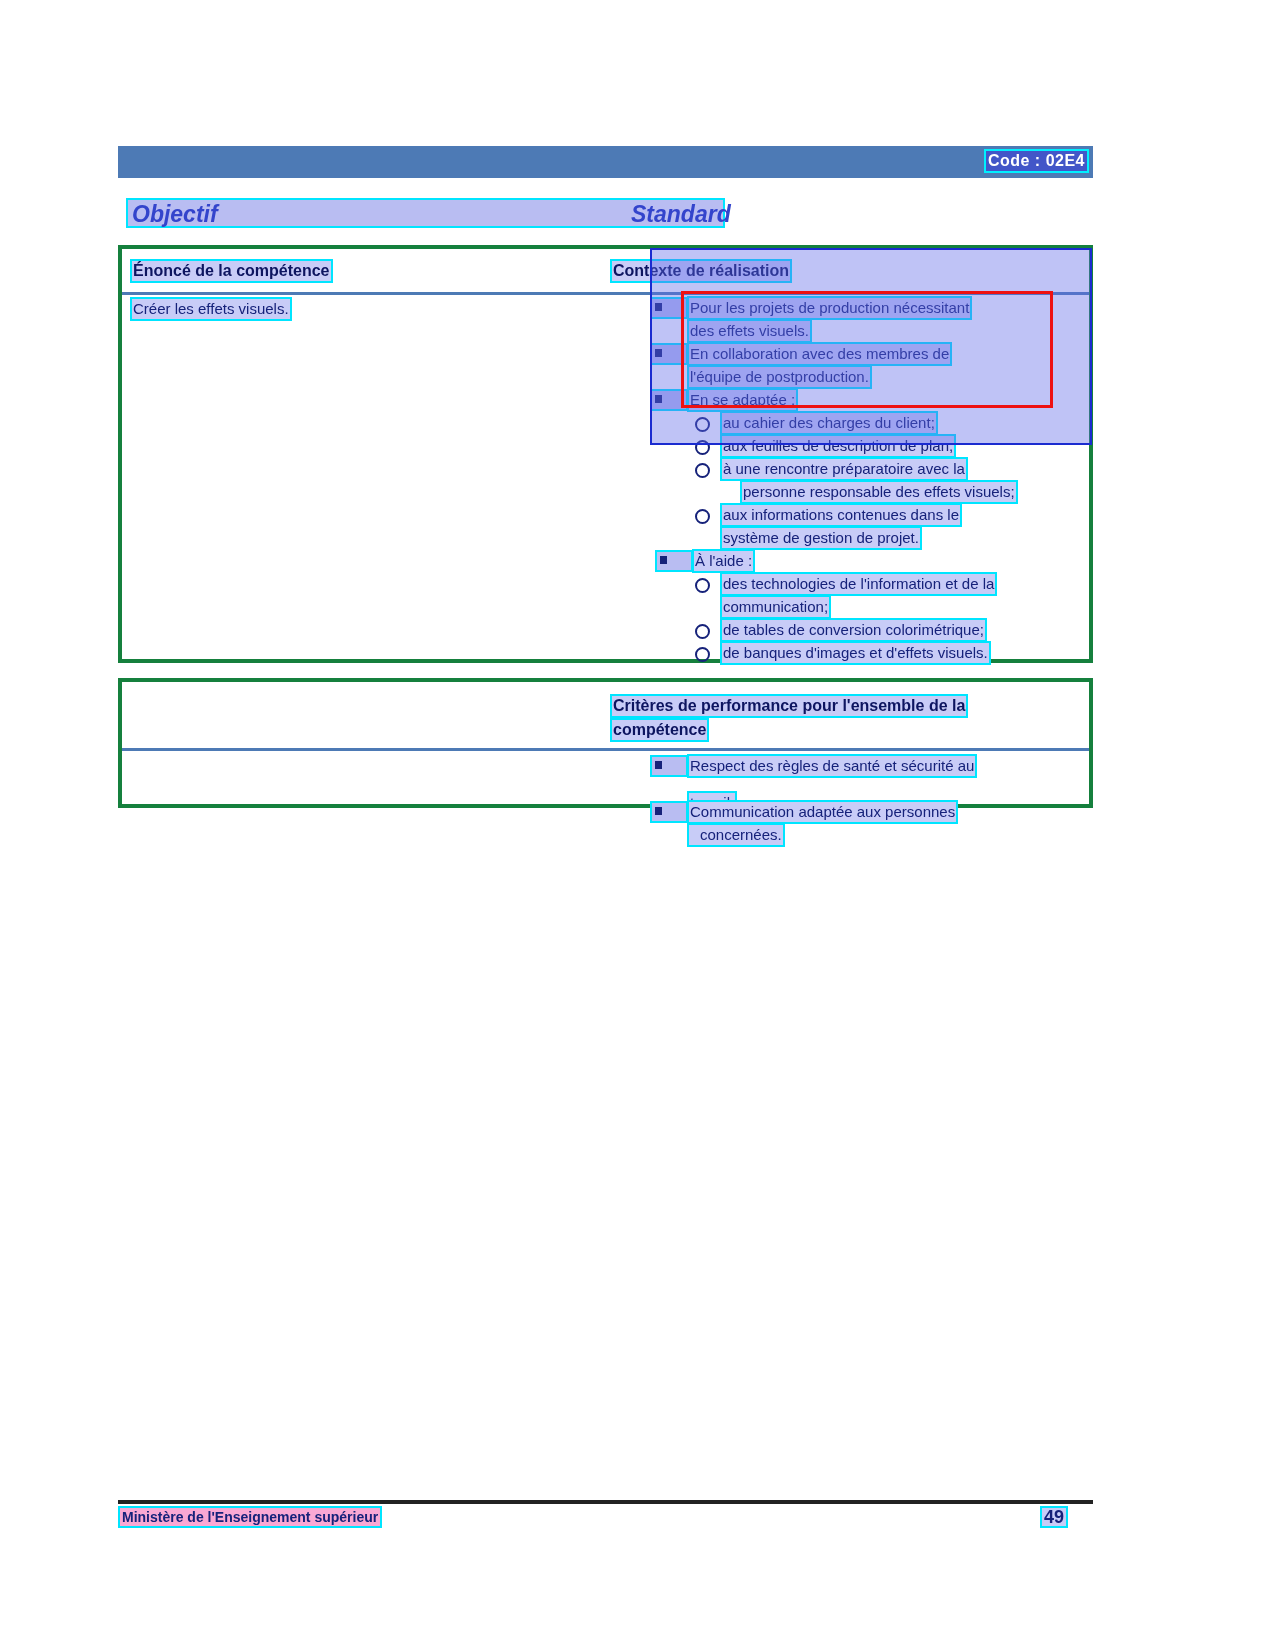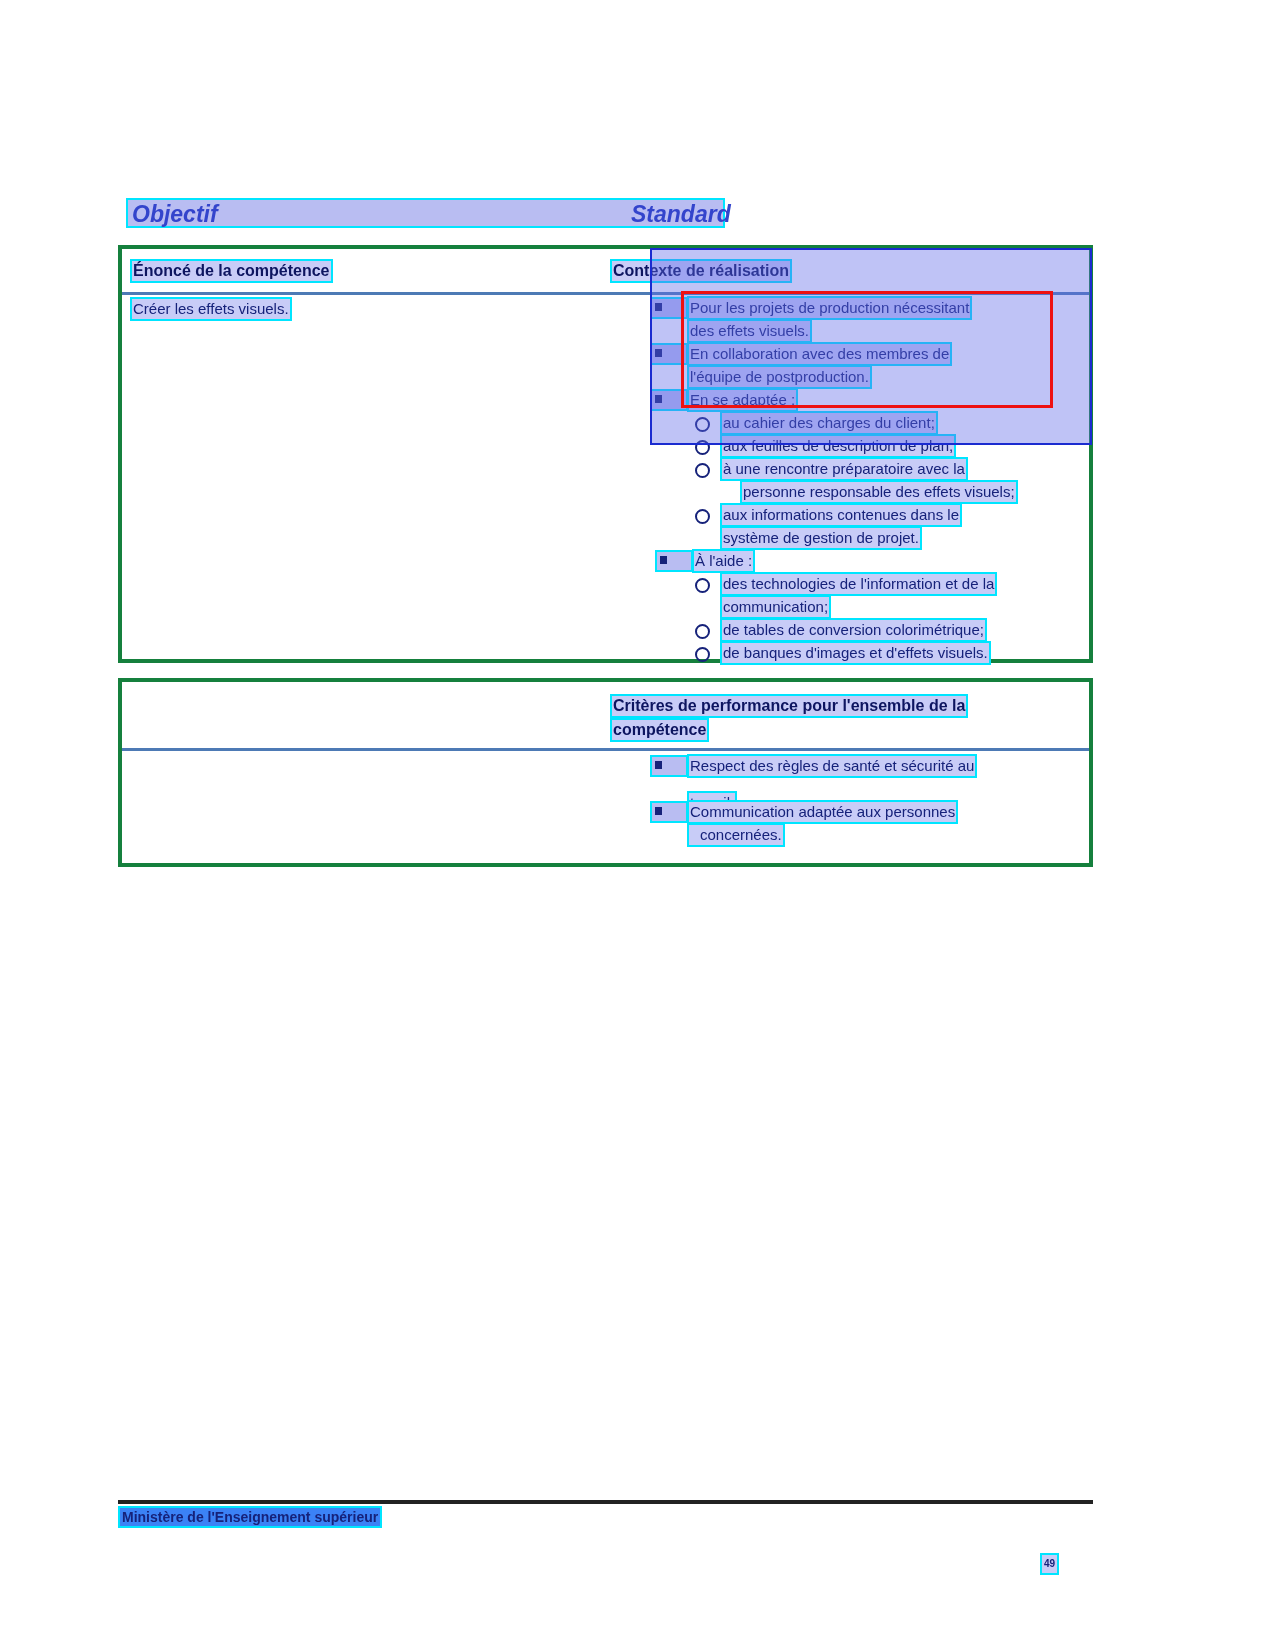--- a/index.html
+++ b/index.html
@@ -38,21 +38,21 @@
   }
   .obj-row .lbl.l1{left:4px;}
   .obj-row .lbl.l2{left:487px;margin-left:16px;}
 
   
   .tbl{
     position:absolute;border:4px solid #15803d;
     box-sizing:border-box;background:#ffffff;
   }
   .tbl1{left:118px;top:245px;width:975px;height:418px;}
-  .tbl2{left:118px;top:678px;width:975px;height:189px;text-align:right;}
+  .tbl2{left:118px;top:678px;width:975px;height:130px;text-align:right;}
 
   .hrule{
     position:absolute;left:0;width:100%;height:3px;background:#4d7ab5;
   }
 
   
   .ln{
     position:absolute;white-space:nowrap;
     color:#16227a;line-height:20px;
     background:#c8ccf7;outline:2px solid #00e5ff;
@@ -91,35 +91,38 @@
   }
 
   
   .footer-rule{
     position:absolute;left:118px;top:1500px;width:975px;height:4px;
     background:#222222;
   }
   .footer-left{
     position:absolute;left:120px;top:1508px;
     font-size:14px;color:#16227a;font-weight:bold;
-    background:#3b82f6;outline:2px solid #00e5ff;padding:0 2px;
+    background:#f9a8d4;outline:2px solid #00e5ff;padding:0 2px;
     line-height:18px;white-space:nowrap;
   }
   .footer-right{
     position:absolute;left:1042px;top:1508px;
-    font-size:10px;color:#16227a;font-weight:bold;
+    font-size:18px;color:#16227a;font-weight:bold;
     background:#c8ccf7;outline:2px solid #00e5ff;padding:0 2px;
-    line-height:18px;white-space:nowrap;margin-top:47px;
+    line-height:18px;white-space:nowrap;
   }
 </style>
 </head>
 <body>
 
 <div class="page">
 
+  <div class="header-band">
+    <div class="code-text">Code :  02E4</div>
+  </div>
 
   <div class="obj-row">
     <div class="lbl l1">Objectif</div>
     <div class="lbl l2">Standard</div>
   </div>
 
   <div class="tbl tbl1">
 
     <div class="hrule" style="top:43px;"></div>
 

